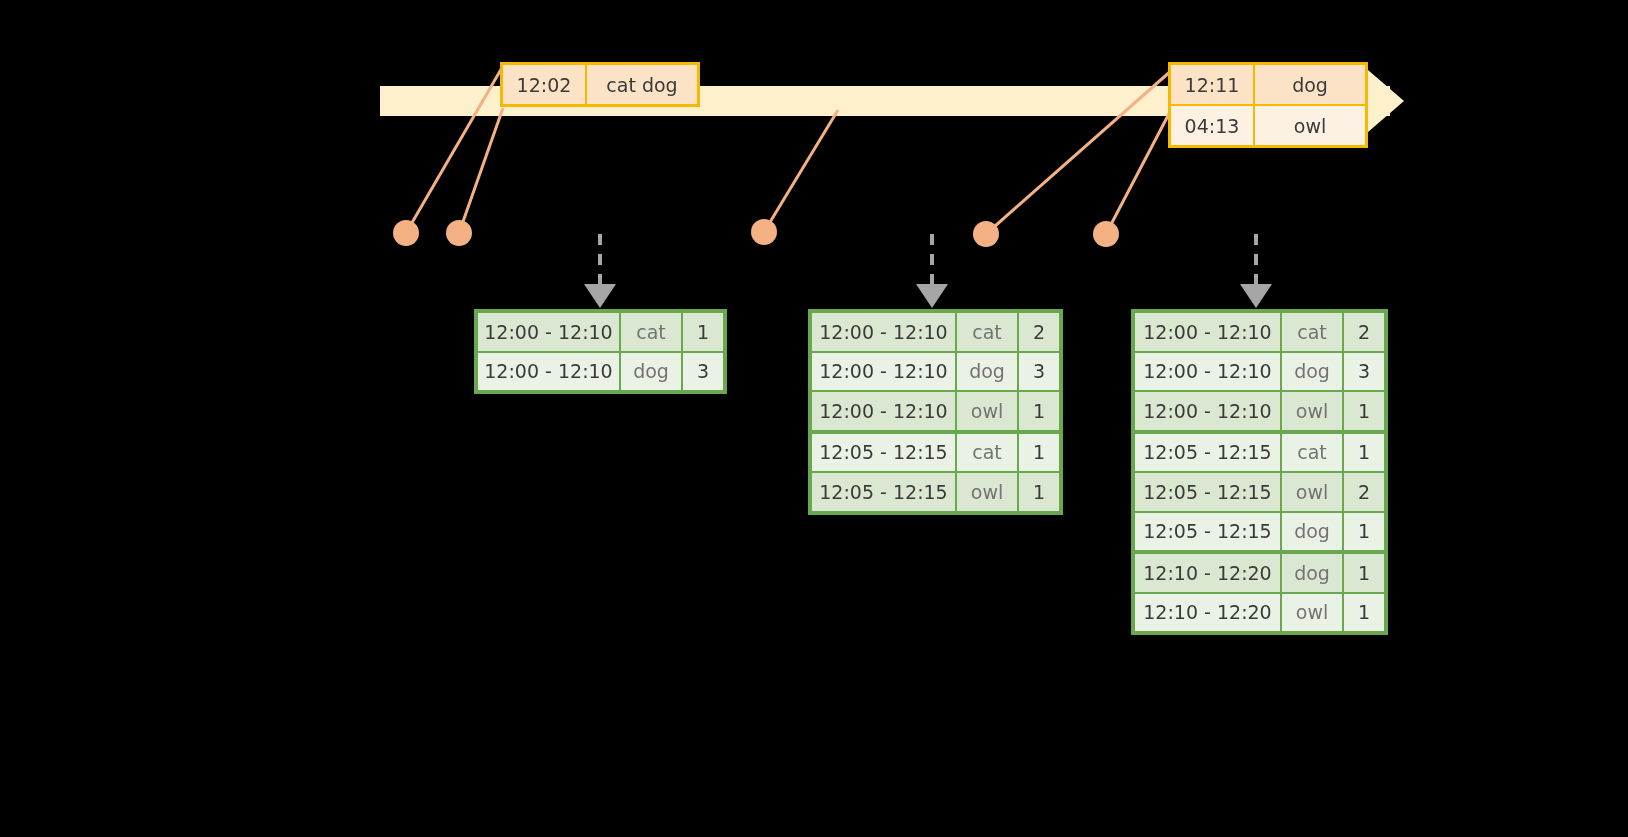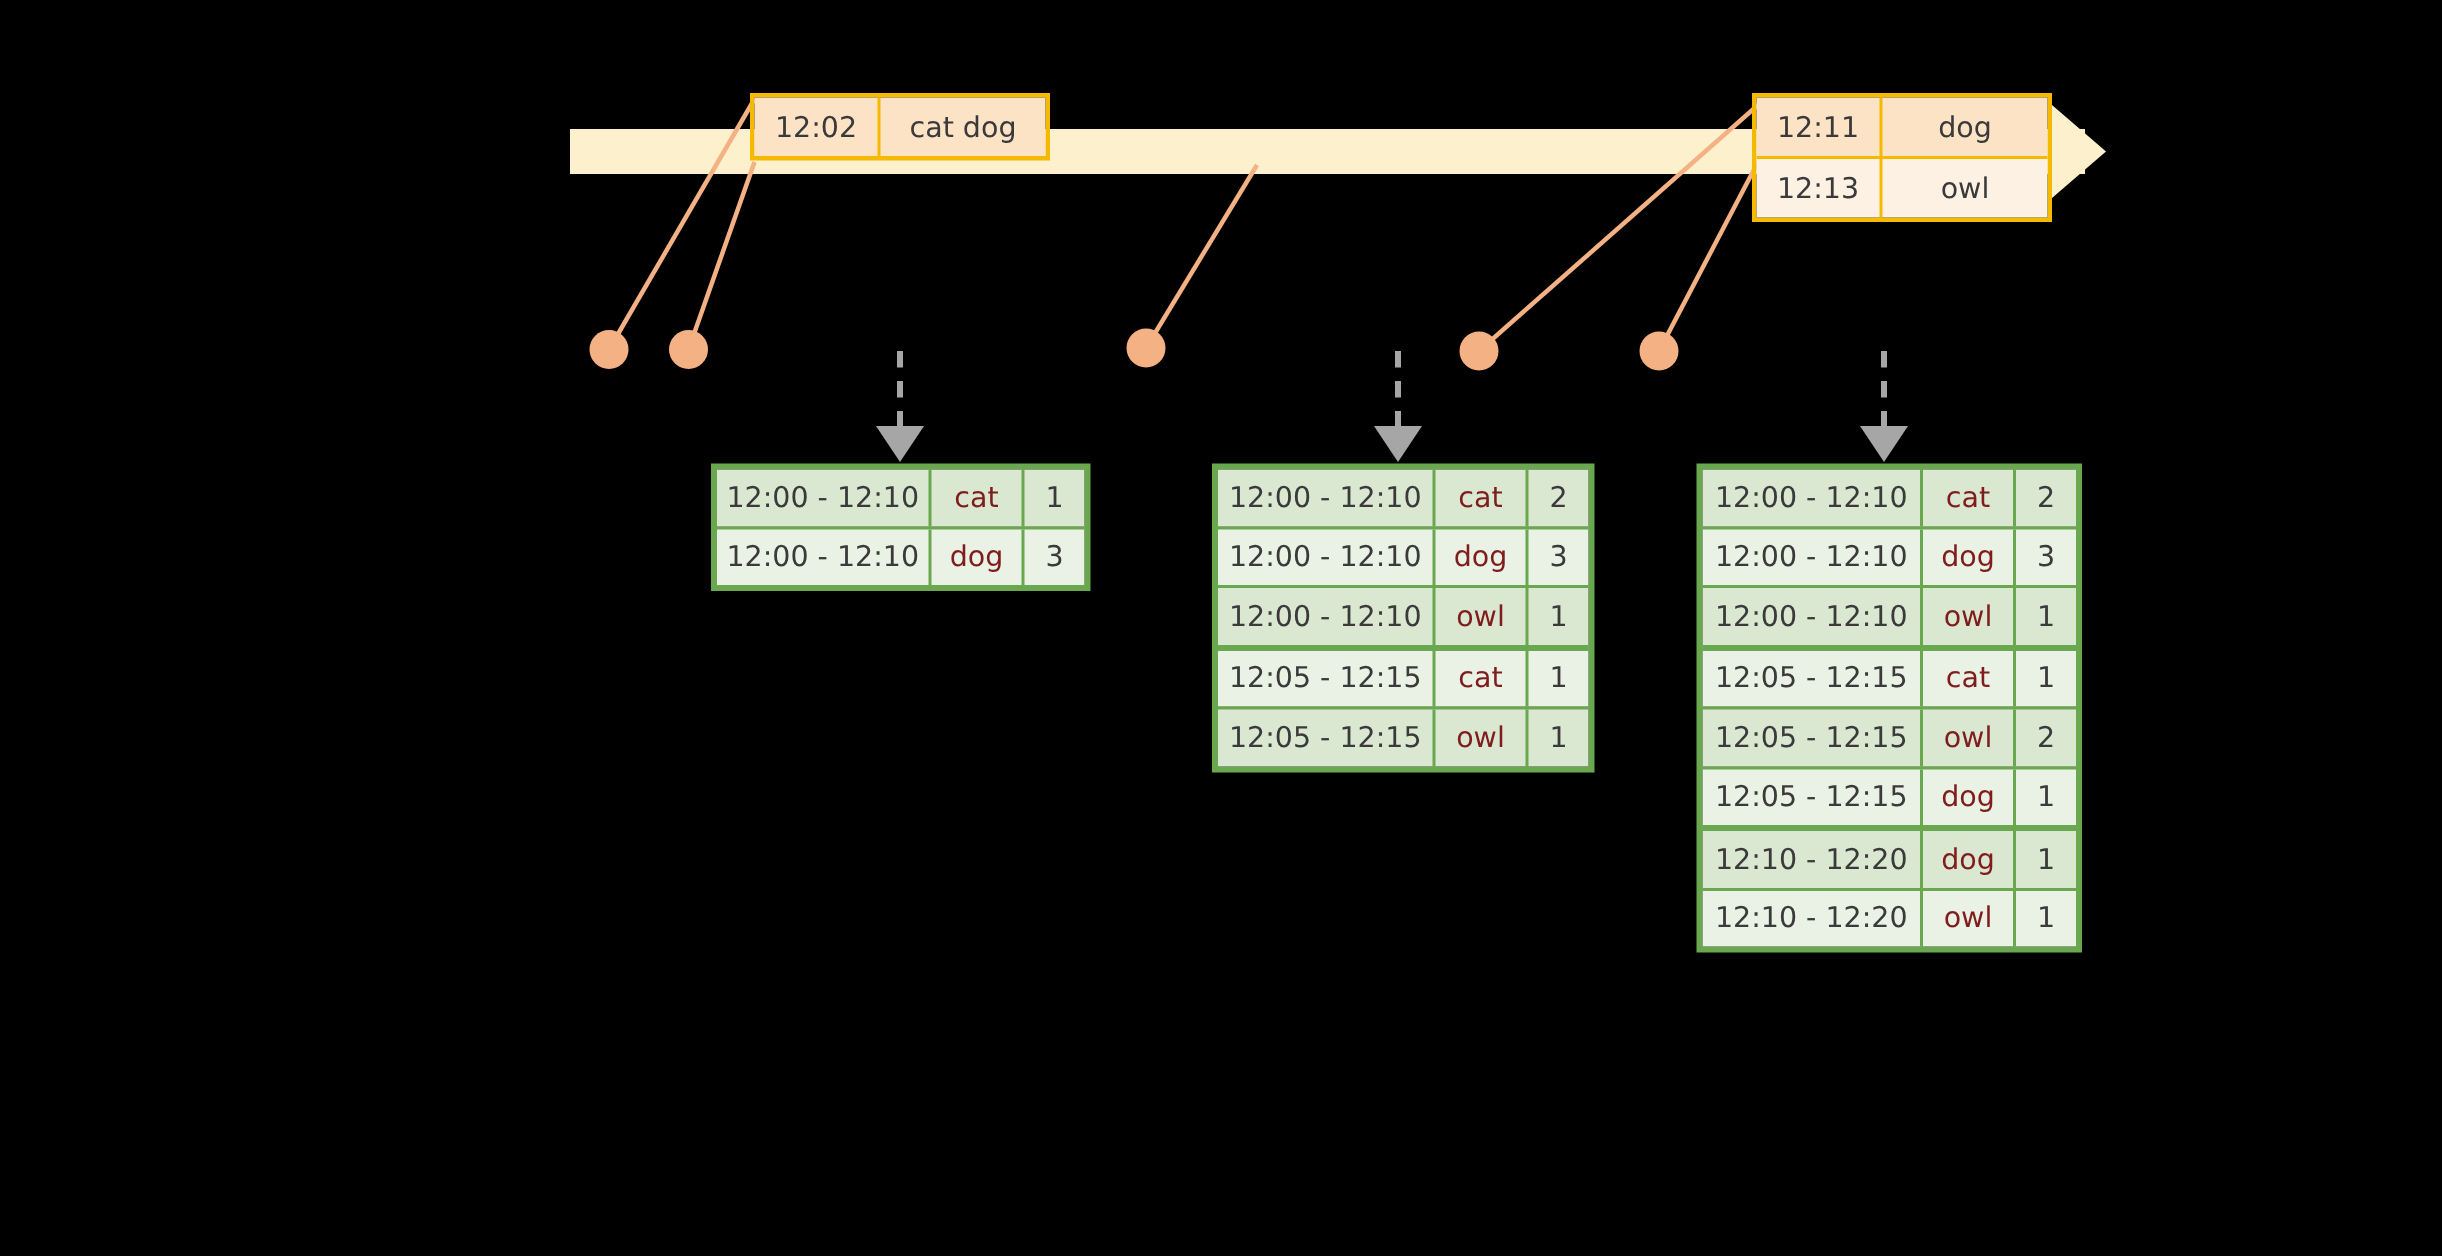--- a/index.html
+++ b/index.html
@@ -108,21 +108,21 @@
     font-size: 19px;
     color: #3a3a3a;
     border-right: 2px solid #6aa84f;
     box-sizing: border-box;
   }
   .r-key {
     display: flex;
     align-items: center;
     justify-content: center;
     font-size: 19px;
-    color: #7f1d1d;
+    color: #737373;
     border-right: 2px solid #6aa84f;
     box-sizing: border-box;
   }
   .r-count {
     display: flex;
     align-items: center;
     justify-content: center;
     font-size: 19px;
     color: #3a3a3a;
     box-sizing: border-box;
@@ -186,21 +186,21 @@
         <div class="ev-time">12:02</div>
         <div class="ev-val">cat dog</div>
       </div>
     </div>
   <div class="event-box" id="event-box-3">
       <div class="event-row shade-a">
         <div class="ev-time">12:11</div>
         <div class="ev-val">dog</div>
       </div>
       <div class="event-row shade-b">
-        <div class="ev-time">12:13</div>
+        <div class="ev-time">04:13</div>
         <div class="ev-val">owl</div>
       </div>
     </div>
 
   <div class="result-table" id="result-table-1">
       <div class="res-row shade-a">
         <div class="r-window">12:00 - 12:10</div>
         <div class="r-key">cat</div>
         <div class="r-count">1</div>
       </div>

